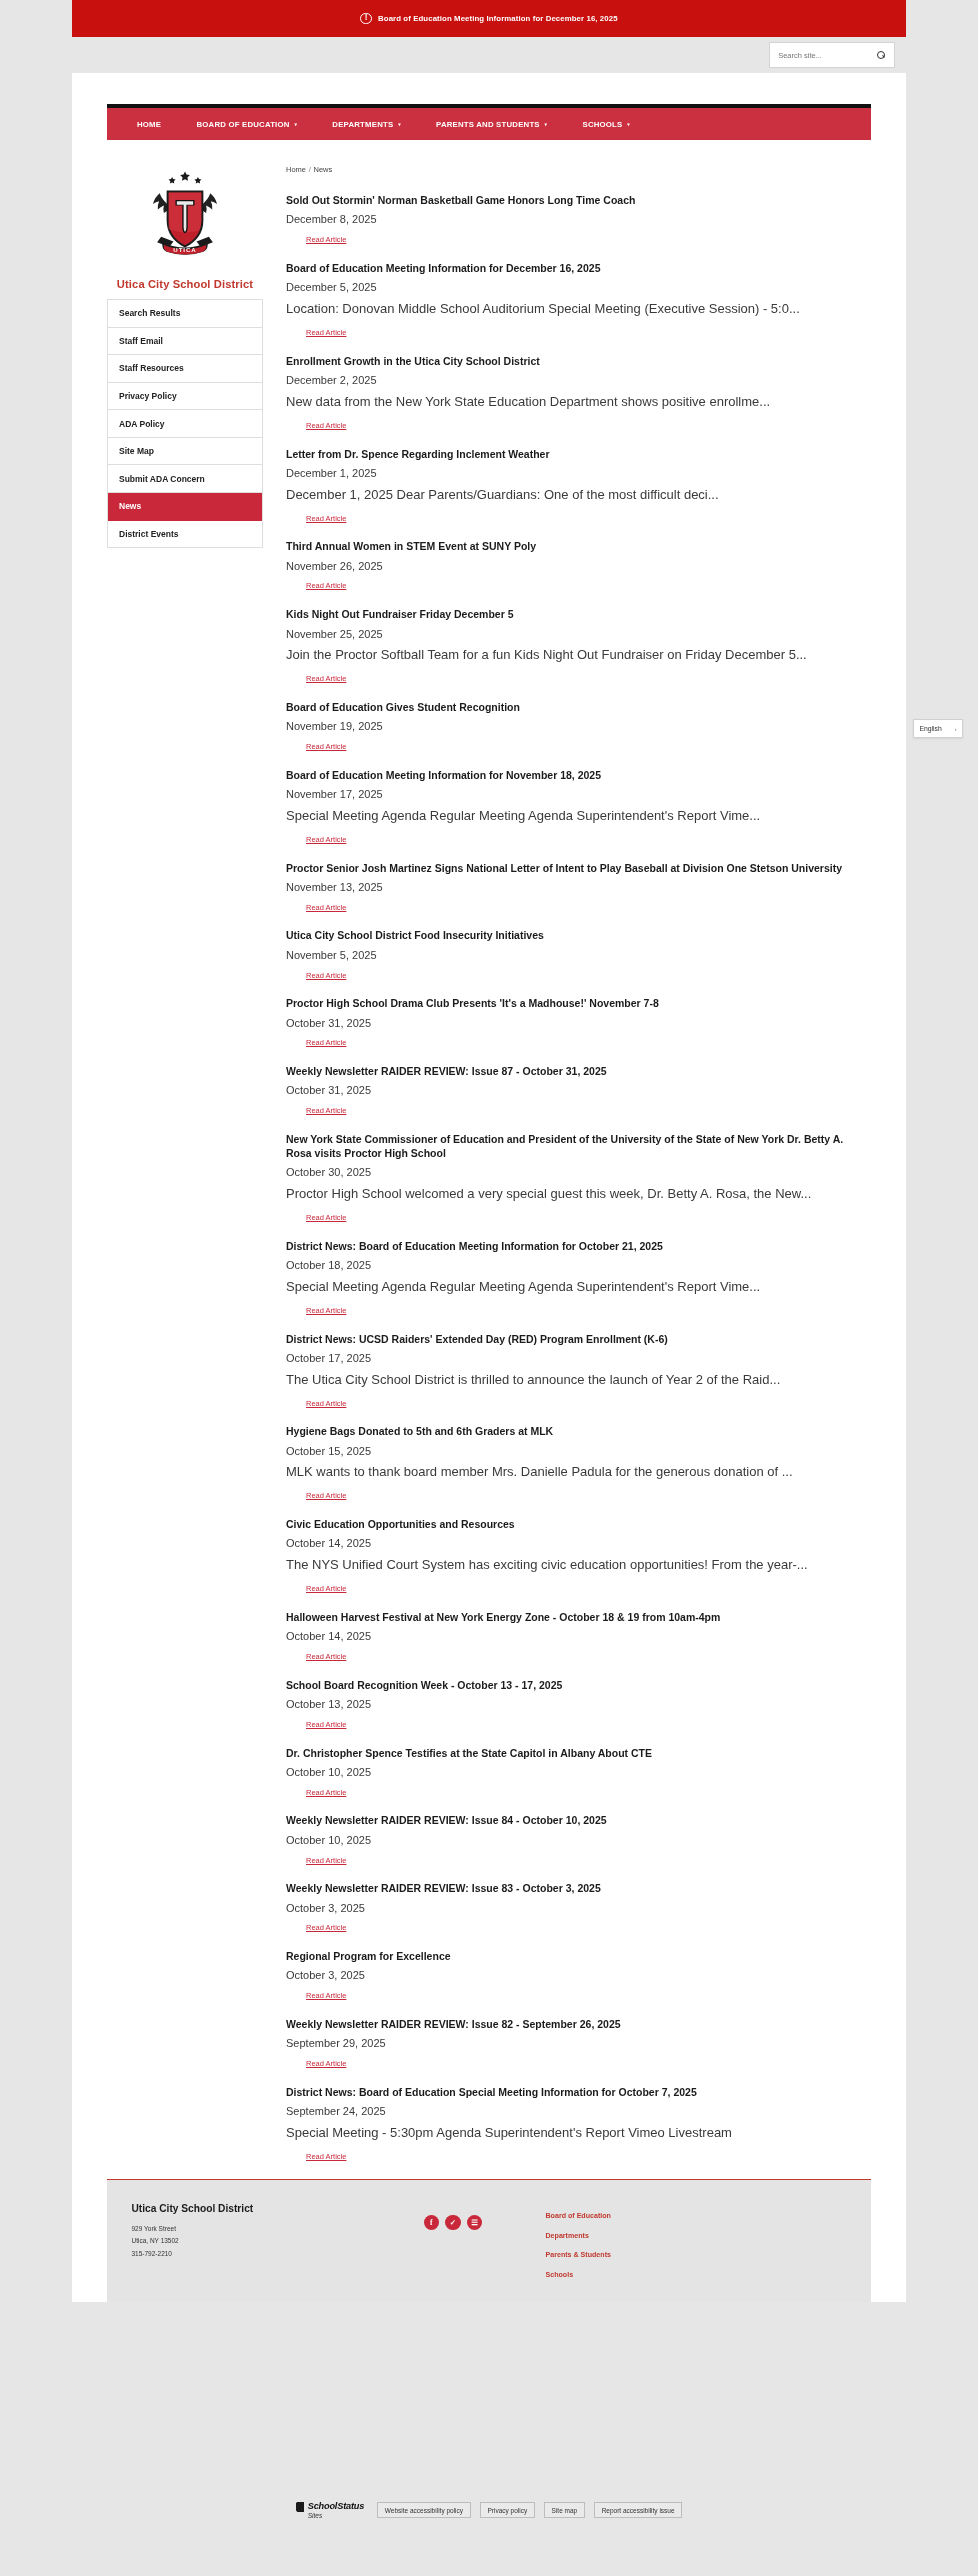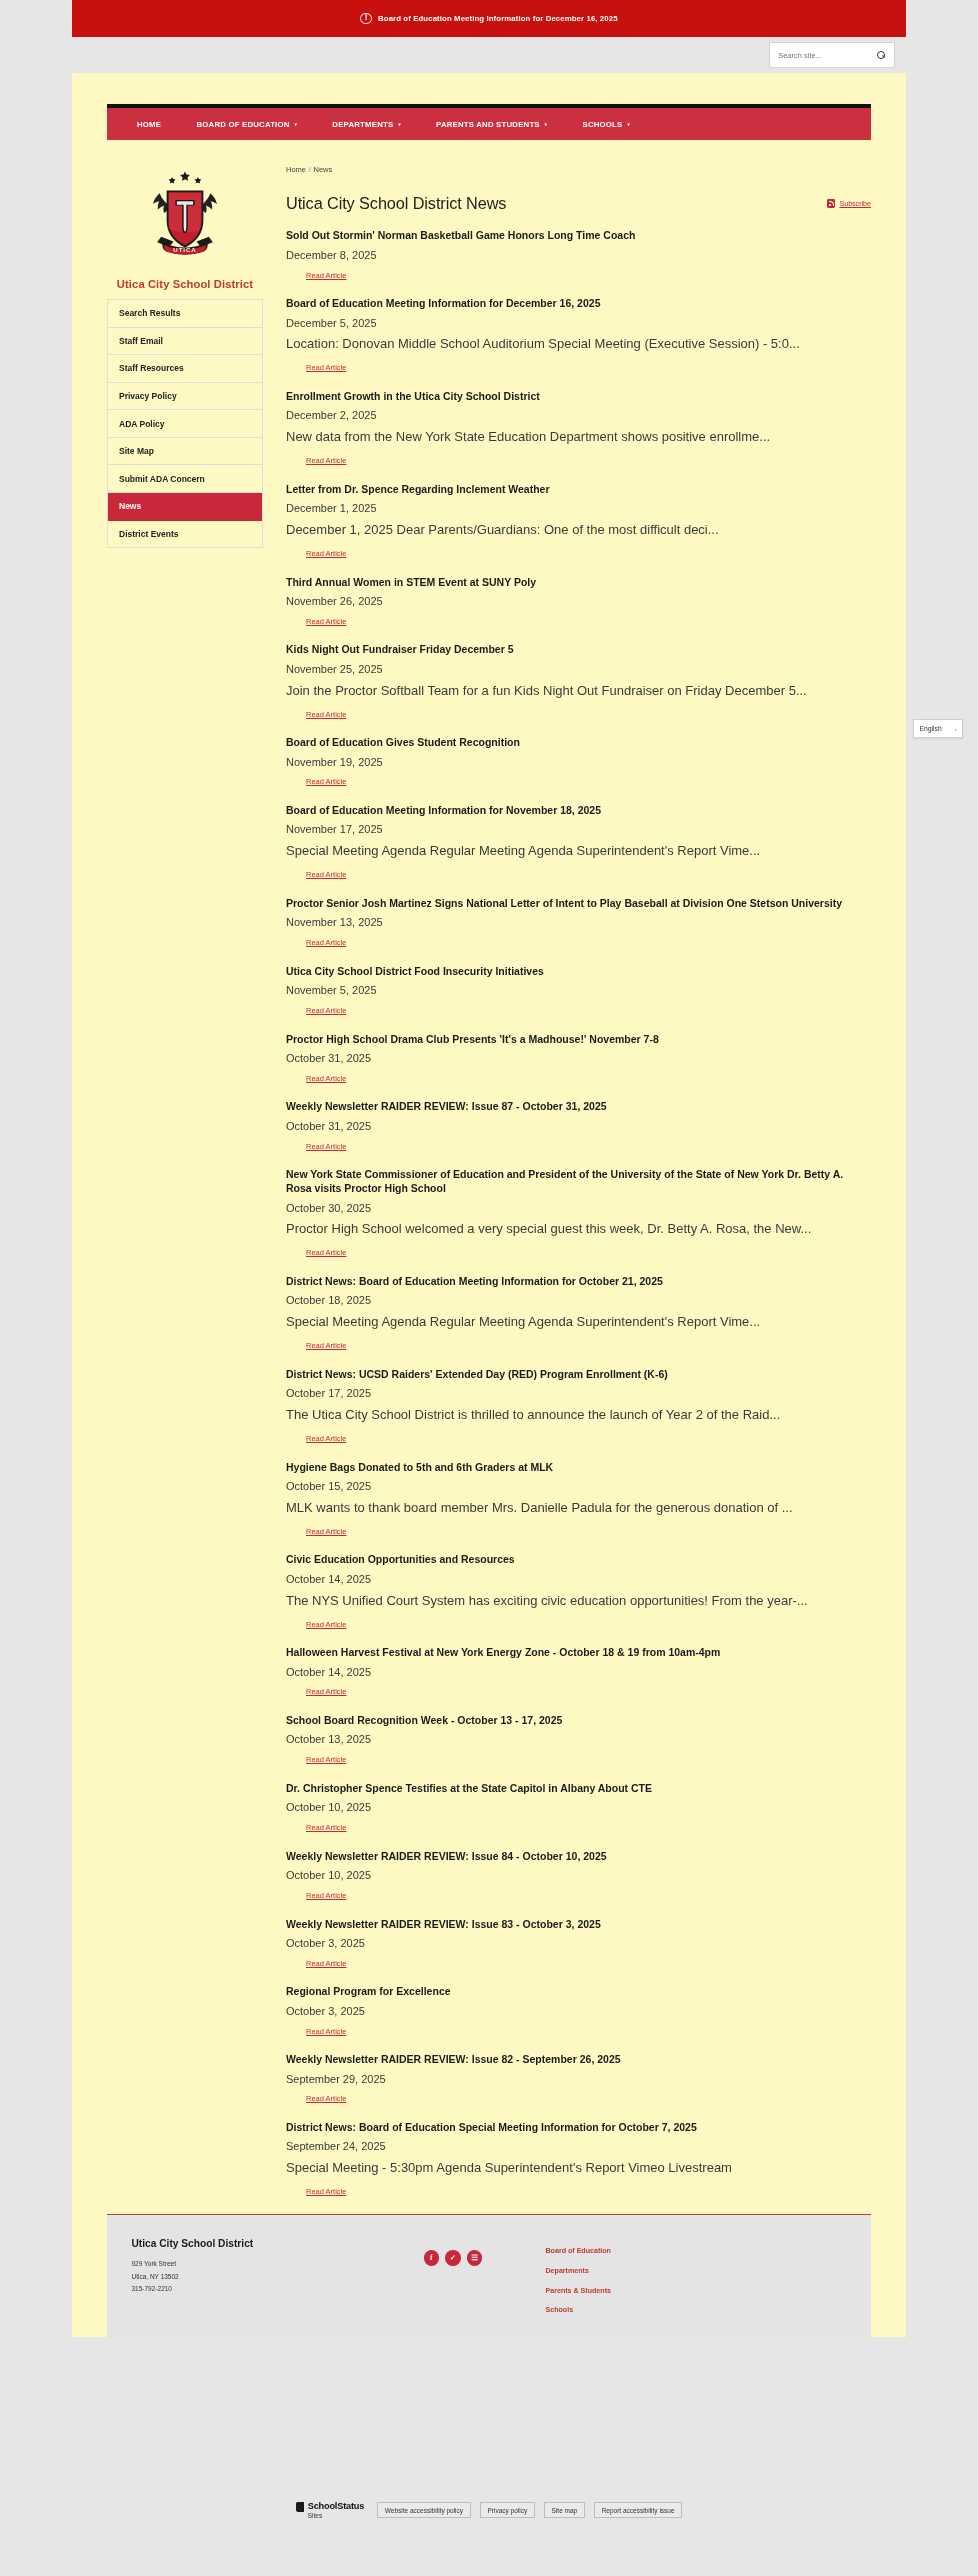--- a/index.html
+++ b/index.html
@@ -45,21 +45,21 @@
     border: 1px solid #333; border-radius: 50%;
   }
   .search-ico::after {
     content: ""; position: absolute; left: 5.4px; top: 5.4px; width: 3.4px; height: 1px;
     background: #333; transform: rotate(45deg);
   }
 
   
   .page {
     position: absolute; left: 72px; top: 73px; width: 834px;
-    background: #fef9c3; min-height: 2229px;
+    background: #ffffff; min-height: 2229px;
   }
 
   
   .mainnav-wrap { padding: 31px 35px 0 35px; }
   .mainnav {
     background: #cb3040; border-top: 4.8px solid #111;
     height: 36px; display: flex; align-items: center; padding-left: 12.2px;
   }
   .nav-item {
     display: flex; align-items: center; gap: 4.8px;
@@ -162,21 +162,21 @@
     position: absolute; left: 72px; top: 2484px; width: 834px; height: 92px;
     background: #e6e6e6; display: flex; align-items: flex-start;
     justify-content: center; padding-top: 16.3px;
   }
   .bb-inner { display: flex; align-items: center; gap: 8.8px; }
   .ss-logo { display: flex; align-items: flex-start; gap: 3.4px; margin-right: 4.1px; }
   .ss-mark {
     width: 8.8px; height: 10.2px; background: #1b1b1b; margin-top: 1.4px;
     clip-path: polygon(20% 0, 100% 0, 100% 100%, 20% 100%, 0 82%, 0 18%);
   }
-  .ss-text { line-height: 1.05; }
+  .ss-text { line-height: 1.05; font-style: italic; }
   .ss-name { font-size: 9.2px; font-weight: bold; color: #111; letter-spacing: -0.2px; }
   .ss-sub { font-size: 6.5px; color: #333; margin-top: 1.4px; }
   .bb-btn {
     border: 0.7px solid #bdbdbd; background: #eaeaea; padding: 3.4px 6.8px;
     font-size: 6.5px; color: #333; cursor: pointer; white-space: nowrap;
     font-family: "Liberation Sans", sans-serif;
   }
 </style>
 </head>
 <body>
@@ -280,27 +280,20 @@
         </div>
       </div>
     </aside>
 
     <main class="content">
 
       <div class="breadcrumb">
         <a>Home</a><span class="sep">/</span><span>News</span>
       </div>
 
-      <div class="page-head">
-        <h1 class="page-title">Utica City School District News</h1>
-        <div class="subscribe">
-          <span class="rss"></span>
-          <span class="subscribe-label">Subscribe</span>
-        </div>
-      </div>
 
       <div class="news-list" id="news-list">
           <div class="news-item"><div class="news-title">Sold Out Stormin' Norman Basketball Game Honors Long Time Coach</div><div class="news-date">December 8, 2025</div><a class="read-link">Read Article</a></div>
           <div class="news-item"><div class="news-title">Board of Education Meeting Information for December 16, 2025</div><div class="news-date">December 5, 2025</div><div class="news-snippet">Location: Donovan Middle School Auditorium Special Meeting (Executive Session) - 5:0...</div><a class="read-link">Read Article</a></div>
           <div class="news-item"><div class="news-title">Enrollment Growth in the Utica City School District</div><div class="news-date">December 2, 2025</div><div class="news-snippet">New data from the New York State Education Department shows positive enrollme...</div><a class="read-link">Read Article</a></div>
           <div class="news-item"><div class="news-title">Letter from Dr. Spence Regarding Inclement Weather</div><div class="news-date">December 1, 2025</div><div class="news-snippet">December 1, 2025   Dear Parents/Guardians: One of the most difficult deci...</div><a class="read-link">Read Article</a></div>
           <div class="news-item"><div class="news-title">Third Annual Women in STEM Event at SUNY Poly</div><div class="news-date">November 26, 2025</div><a class="read-link">Read Article</a></div>
           <div class="news-item"><div class="news-title">Kids Night Out Fundraiser Friday December 5</div><div class="news-date">November 25, 2025</div><div class="news-snippet">Join the Proctor Softball Team for a fun Kids Night Out Fundraiser on Friday December 5...</div><a class="read-link">Read Article</a></div>
           <div class="news-item"><div class="news-title">Board of Education Gives Student Recognition</div><div class="news-date">November 19, 2025</div><a class="read-link">Read Article</a></div>
           <div class="news-item"><div class="news-title">Board of Education Meeting Information for November 18, 2025</div><div class="news-date">November 17, 2025</div><div class="news-snippet">Special Meeting Agenda Regular Meeting Agenda Superintendent's Report Vime...</div><a class="read-link">Read Article</a></div>

